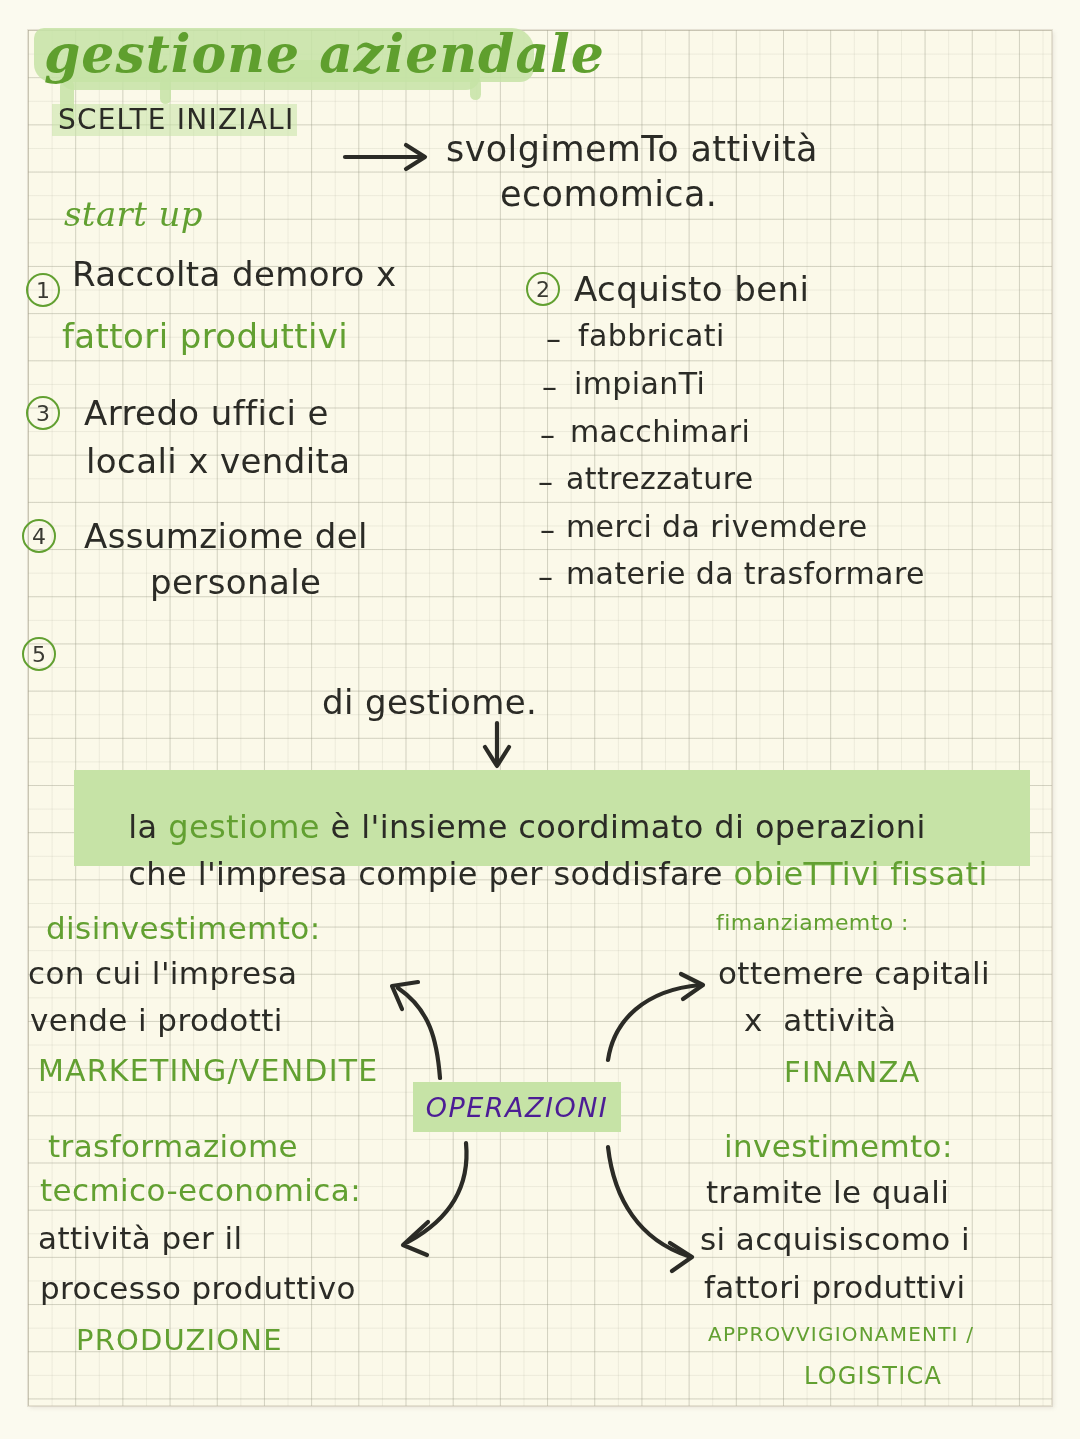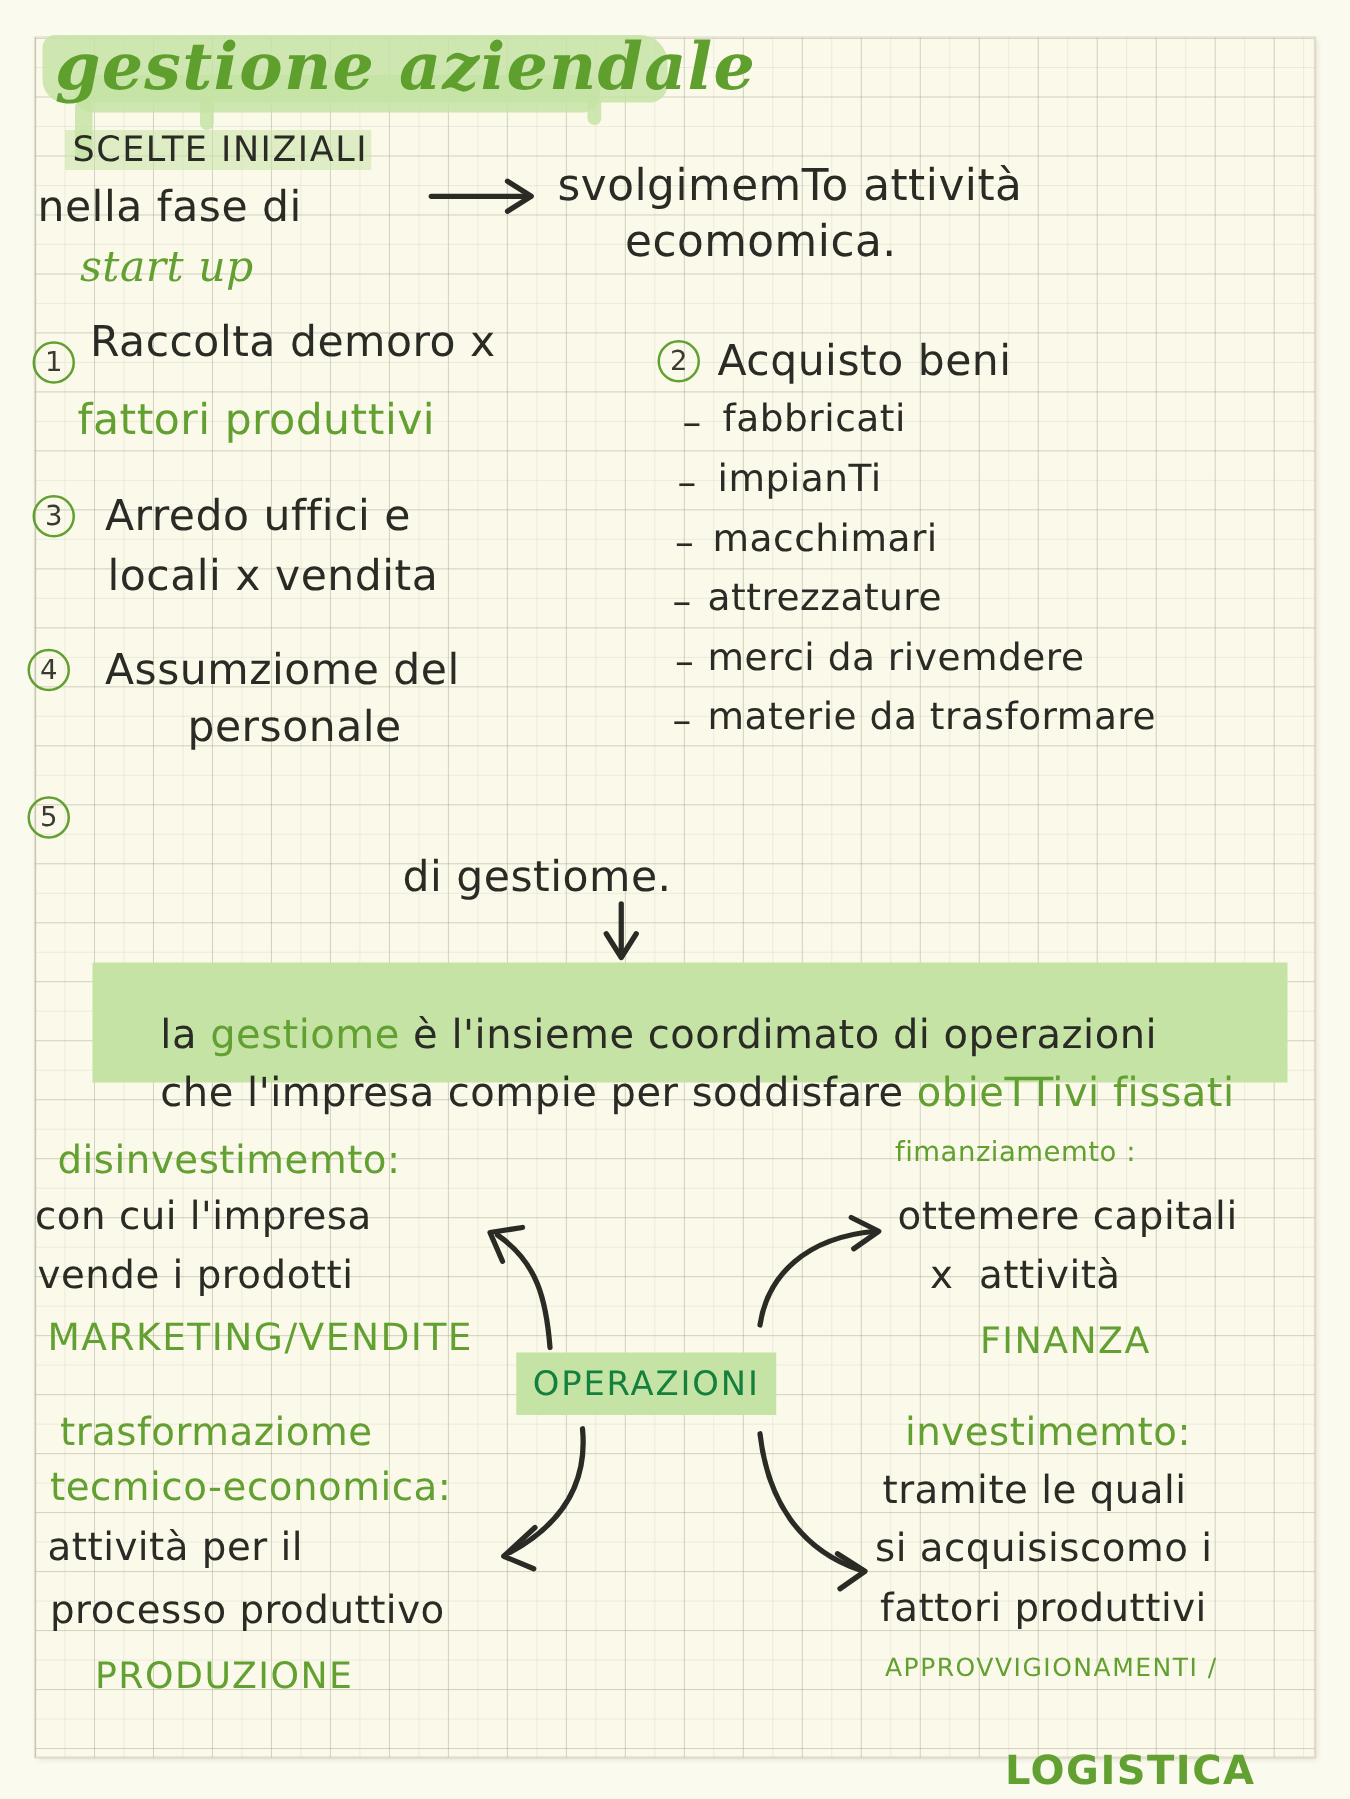--- a/index.html
+++ b/index.html
@@ -112,42 +112,42 @@
     width: 1080px; height: 1439px;
     pointer-events: none;
   }
 
   .opbox {
     position: absolute;
     background: #c6e3a6;
     display: flex;
     align-items: center;
     justify-content: center;
-    color: #15803d;
+    color: #4c1d95;
     font-size: 27px;
     letter-spacing: 1.5px;
+    font-style: italic;
   }
 </style>
 </head>
 <body>
 
 <div id="page">
   <div id="sheet"></div>
 
   <div class="title-hl" style="left:34px; top:28px; width:500px; height:54px;"></div>
   <div class="title-hl" style="left:60px; top:60px; width:420px; height:30px; border-radius:14px;"></div>
   <div class="title-hl" style="left:60px; top:80px; width:14px; height:48px; border-radius:6px;"></div>
   <div class="title-hl" style="left:160px; top:78px; width:11px; height:26px; border-radius:6px;"></div>
   <div class="title-hl" style="left:470px; top:78px; width:11px; height:22px; border-radius:6px;"></div>
   <div class="hand title" style="left:44px; top:26px;">gestione aziendale</div>
 
   <div class="hl-band" style="left:52px; top:104px; width:245px; height:32px; opacity:.55;"></div>
   <div class="hand caps" style="left:58px; top:105px; font-size:28px;">SCELTE INIZIALI</div>
 
-  <div class="hand" style="left:30px; top:148px; font-size:34px;">nella fase di</div>
   <div class="hand grn" style="left:64px; top:196px; font-size:34px; font-family:'DejaVu Serif',serif; font-style:italic;">start up</div>
 
   <div class="hand" style="left:446px; top:131px; font-size:35px;">svolgimemTo attività</div>
   <div class="hand" style="left:500px; top:176px; font-size:35px;">ecomomica.</div>
 
   <div class="num-circle" style="left:26px; top:273px;">1</div>
   <div class="hand" style="left:72px; top:256px; font-size:34px;">Raccolta demoro x</div>
   <div class="hand grn" style="left:62px; top:318px; font-size:34px;">fattori produttivi</div>
 
   <div class="num-circle" style="left:526px; top:272px;">2</div>
@@ -205,21 +205,21 @@
   <div class="hand grn" style="left:40px; top:1174px; font-size:31px;">tecmico-economica:</div>
   <div class="hand" style="left:38px; top:1222px; font-size:31px;">attività per il</div>
   <div class="hand" style="left:40px; top:1272px; font-size:31px;">processo produttivo</div>
   <div class="hand grn caps" style="left:76px; top:1325px; font-size:29px;">PRODUZIONE</div>
 
   <div class="hand grn" style="left:724px; top:1130px; font-size:31px;">investimemto:</div>
   <div class="hand" style="left:706px; top:1176px; font-size:31px;">tramite le quali</div>
   <div class="hand" style="left:700px; top:1223px; font-size:31px;">si acquisiscomo i</div>
   <div class="hand" style="left:704px; top:1271px; font-size:31px;">fattori produttivi</div>
   <div class="hand grn caps" style="left:708px; top:1324px; font-size:20px;">APPROVVIGIONAMENTI /</div>
-  <div class="hand grn caps" style="left:804px; top:1400px; font-size:32px;font-weight:bold;">LOGISTICA</div>
+  <div class="hand grn caps" style="left:804px; top:1364px; font-size:24px;">LOGISTICA</div>
 
   <div class="opbox" style="left:413px; top:1082px; width:208px; height:50px;">OPERAZIONI</div>
 
   <svg class="overlay" viewBox="0 0 1080 1439">
     <defs>
       <style>
         .ar { fill:none; stroke:#2b2b26; stroke-width:4.2; stroke-linecap:round; stroke-linejoin:round; }
         .arh { fill:none; stroke:#2b2b26; stroke-width:4.2; stroke-linecap:round; stroke-linejoin:round; }
       </style>
     </defs>

